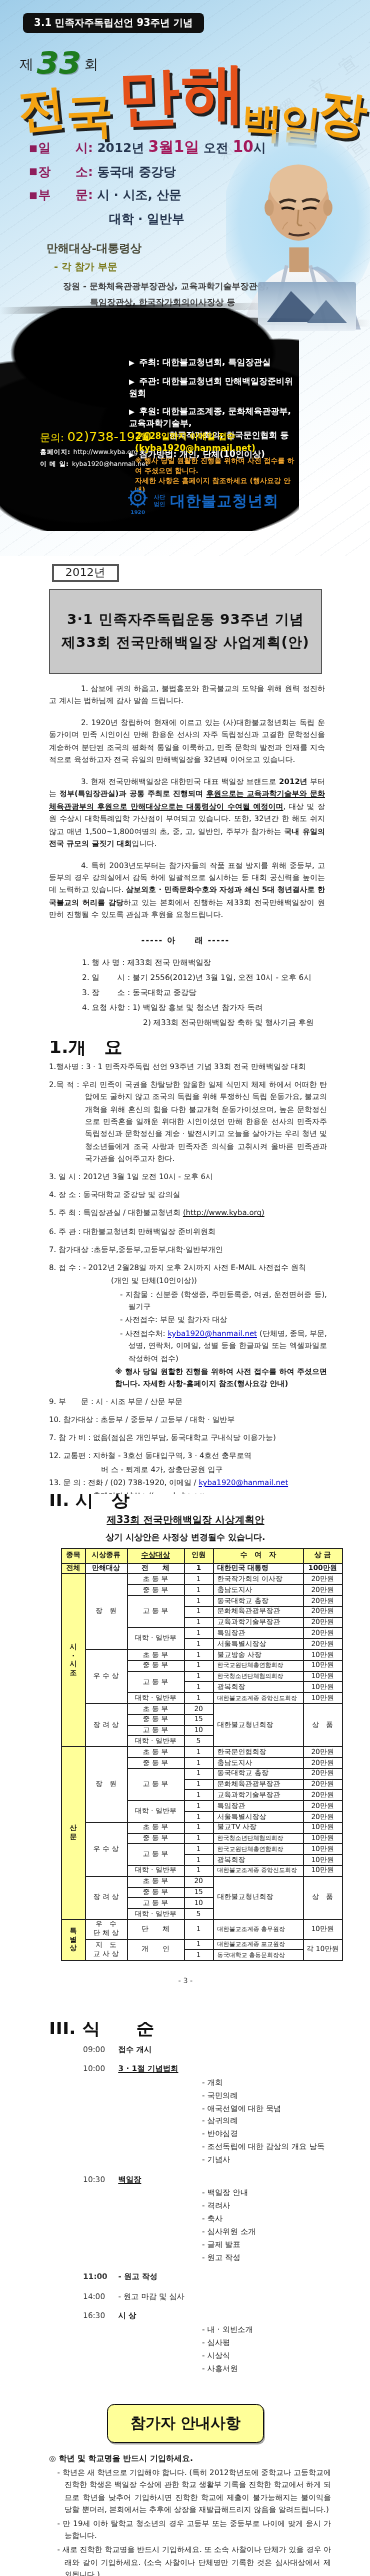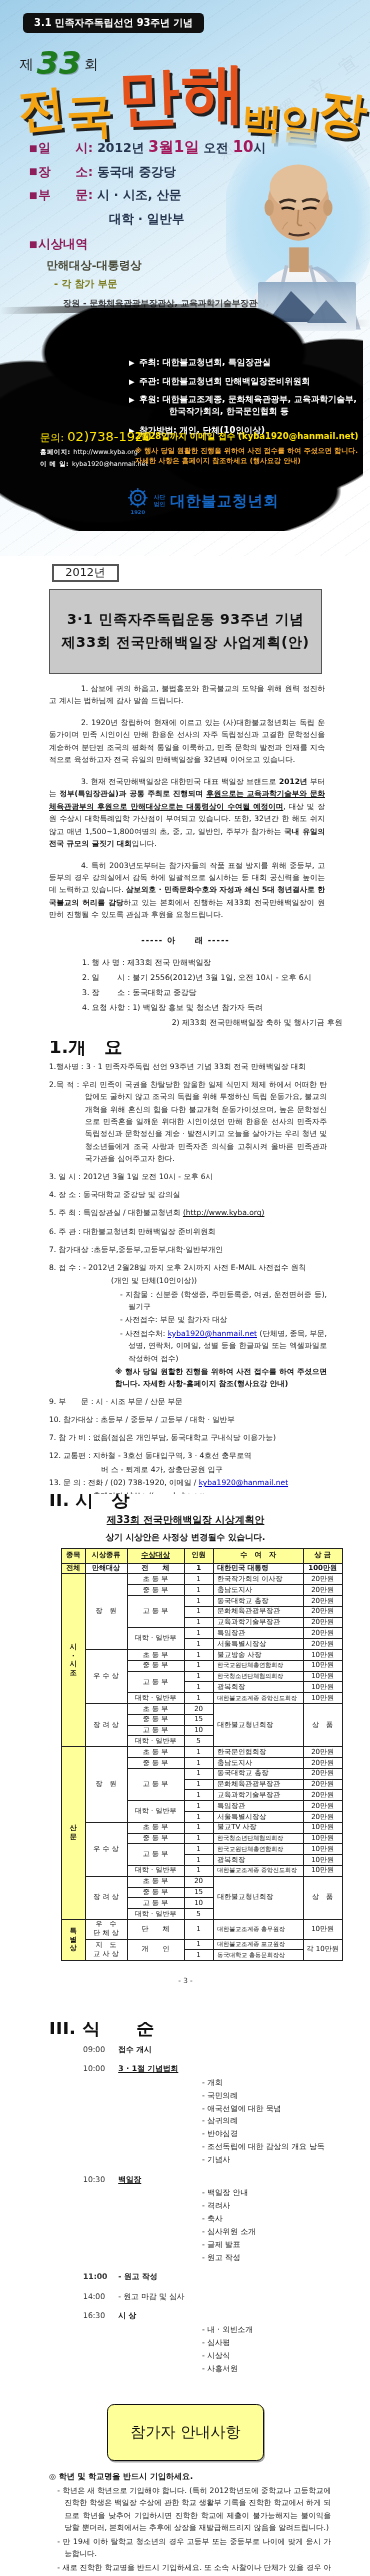--- a/index.html
+++ b/index.html
@@ -35,21 +35,21 @@
   .aw1{margin:5.2px 0 0 17.5px;font-size:11.3px;font-weight:bold;color:#4a4a38;}
   .aw2{margin:5.2px 0 0 25px;font-size:9.8px;font-weight:bold;color:#7d7d21;}
   .aw3{margin:6.2px 0 0 34px;font-size:8.5px;font-weight:bold;color:#3f3f3f;}
   .aw4{margin:4.1px 0 0 61px;font-size:8.5px;font-weight:bold;color:#3f3f3f;}
   .aw5{margin:6.2px 0 0 34px;font-size:9px;font-weight:bold;color:#3f3f3f;}
   .streak{position:absolute;height:7.2px;background:linear-gradient(to right,transparent,rgba(40,40,40,.5) 20%,rgba(10,10,10,.85) 50%,rgba(60,60,60,.35) 80%,transparent);}
   .mountain{position:absolute;top:282px;left:258px;width:98px;height:49px;border-radius:2.1px;opacity:.95;
             background:linear-gradient(180deg,#8fa9c4 0%,#b9cddd 45%,#e8eff5 100%);}
   .mountain:before{content:"";position:absolute;left:9.3px;top:9.3px;border-left:24px solid transparent;border-right:31px solid transparent;border-bottom:31px solid #41597a;}
   .mountain:after{content:"";position:absolute;left:49px;top:17.5px;border-left:19.6px solid transparent;border-right:21.6px solid transparent;border-bottom:23px solid #5d7796;}
-  .ink{position:absolute;top:308px;left:0;width:363px;height:223px;background:
+  .ink{position:absolute;top:308px;left:0;width:299px;height:223px;background:
     radial-gradient(ellipse 222px 98px at 48% 20%,#000 58%,transparent 60%),
     radial-gradient(ellipse 206px 118px at 74% 55%,#000 58%,transparent 60%),
     radial-gradient(ellipse 222px 129px at 28% 62%,#030303 58%,transparent 60%),
     radial-gradient(ellipse 155px 88px at 8% 45%,#0d0d0d 52%,transparent 55%),
     radial-gradient(ellipse 144px 67px at 94% 30%,#0a0a0a 52%,transparent 55%),
     radial-gradient(ellipse 258px 88px at 50% 82%,#000 60%,transparent 62%);}
   .hosts{position:absolute;left:129px;top:49px;color:#fff;font-size:8.5px;font-weight:bold;}
   .hosts .hrow{margin-bottom:6.7px;}
   .arrow{color:#fff;margin-right:4.6px;font-size:7.2px;}
   .hwrap{margin-left:40px;}
@@ -115,21 +115,21 @@
   .sch-entry{display:flex;margin-top:7.2px;}
   .sch-time{width:28px;color:#333;}
   .sch-title{margin-left:7.2px;}
   .sch-items{margin:1px 0 0 119px;line-height:12.4px;}
   .sch-items div{margin-bottom:0.5px;}
   .undl{text-decoration:underline;font-weight:bold;}
 
   
   #notes{top:2401px;height:389px;}
   .notebox{margin:3.1px auto 0;width:155px;background:#ffff99;border:1.3px solid #111;border-radius:7.2px;
-           text-align:center;font-size:15px;font-weight:normal;padding:21px 0;color:#111;box-shadow:1px 1.5px 0 rgba(0,0,0,.35);}
+           text-align:center;font-size:15px;font-weight:bold;padding:12px 0;color:#111;box-shadow:1px 1.5px 0 rgba(0,0,0,.35);}
   .ng{margin:10.3px 40px 0 49px;}
   .ng-h{font-weight:bold;font-size:8px;text-align:justify;line-height:12.4px;padding-left:11.3px;text-indent:-11.3px;}
   .ng-items div{margin-top:1.5px;padding-left:15.5px;text-indent:-7.2px;text-align:justify;line-height:12.4px;font-size:7.5px;}
 </style>
 </head>
 <body>
 
 <div id="page">
 
   <section id="poster">
@@ -189,21 +189,20 @@
     </div>
 
     <div class="pinfo">
       <div class="row"><span class="bullet">■</span><span class="ml">일　　시</span><span class="ml">: </span><span>2012년 </span><span class="em">3월1일</span><span> 오전 </span><span class="em">10</span><span>시</span></div>
       <div class="row"><span class="bullet">■</span><span class="ml">장　　소</span><span class="ml">: </span><span>동국대 중강당</span></div>
       <div class="row"><span class="bullet">■</span><span class="ml">부　　문</span><span class="ml">: </span><span>시 · 시조, 산문</span></div>
       <div class="row wrap2"><span>대학 · 일반부</span></div>
     </div>
 
     <div class="pawards">
-      <div class="hd"><span class="bullet">■</span><span>시상내역</span></div>
       <div class="aw1">만해대상-대통령상</div>
       <div class="aw2">- 각 참가 부문</div>
       <div class="aw3">장원 - 문화체육관광부장관상, 교육과학기술부장관상,</div>
       <div class="aw4">특임장관상, 한국작가회의이사장상 등</div>
       <div class="aw5">우수상, 장려상, 특별상</div>
     </div>
 
     <div class="streak" style="top:305px;left:0;width:268px;transform:rotate(-1deg);"></div>
     <div class="streak" style="top:317px;left:62px;width:309px;transform:rotate(1deg);"></div>
     <div class="mountain"></div>
@@ -263,21 +262,21 @@
     <p class="para ind"><span>1. 삼보에 귀의 하옵고, 불법홍포와 한국불교의 도약을 위해  원력 정진하고 계시는 법하님께 감사 말씀 드립니다.</span></p>
     <p class="para ind"><span>2.  1920년 창립하여 현재에 이르고 있는 (사)대한불교청년회는 독립 운동가이며 민족 시인이신 만해 한용운 선사의 자주 독립정신과 고결한 문학정신을 계승하여 분단된 조국의 평화적 통일을 이룩하고, 민족 문학의 발전과 인재를 지속적으로 육성하고자 전국 유일의 만해백일장을 32년째 이어오고 있습니다.</span></p>
     <p class="para ind"><span>3.  현재 전국만해백일장은 대한민국 대표 백일장 브랜드로 </span><span class="bold">2012년</span><span> 부터는 </span><span class="bold">정부(특임장관실)과 공통 주최로 진행되며 </span><span class="bu">후원으로는 교육과학기술부와 문화체육관광부의 후원으로 만해대상으로는 대통령상이 수여될 예정이며</span><span>, 대상 및 장원 수상시 대학특례입학 가산점이 부여되고 있습니다. 또한, 32년간 한 해도 쉬지 않고 매년 1,500~1,800여명의 초, 중, 고, 일반인, 주부가 참가하는 </span><span class="bold">국내 유일의 전국 규모의 글짓기 대회</span><span>입니다.</span></p>
     <p class="para ind"><span>4.  특히 2003년도부터는 참가자들의 작품 표절 방지를 위해 중등부, 고등부의 경우 강의실에서 감독 하에 일괄적으로 실시하는 등 대회 공신력을 높이는 데 노력하고 있습니다. </span><span class="bold">삼보외호 · 민족문화수호와 자성과 쇄신 5대 청년결사로 한국불교의 허리를 감당</span><span>하고 있는 본회에서 진행하는 제33회 전국만해백일장이 원만히 진행될 수 있도록 관심과 후원을 요청드립니다.</span></p>
     <div class="divider">----- 아　　래 -----</div>
     <div class="belowlist">
       <div>1.  행  사  명 : 제33회 전국 만해백일장</div>
       <div>2.  일　　 시 : 불기 2556(2012)년 3월 1일, 오전 10시 - 오후 6시</div>
       <div>3.  장　　 소 : 동국대학교 중강당</div>
       <div>4.  요청  사항 : 1) 백일장 홍보 및 청소년 참가자 독려</div>
-      <div style="margin-left:61px;text-align:center;">2) 제33회 전국만해백일장 축하 및 행사기금 후원</div>
+      <div style="margin-left:61px;">2) 제33회 전국만해백일장 축하 및 행사기금 후원</div>
     </div>
     <div class="account">* 계좌번호 :  국민은행(023-01-0550-334,  예금주-대한불교청년회)</div>
 
   </section>
 
   <section id="overview" class="docbody">
     <div class="sec-h">1.개　요</div>
     <div class="ov">
       <div class="ov-item">1.행사명 : 3 · 1 민족자주독립 선언 93주년 기념 33회 전국 만해백일장 대회</div>
       <div class="ov-item">2.목 적 : 우리 민족이 국권을 찬탈당한 암울한 일제 식민지 체제 하에서 어떠한 탄압에도 굴하지 않고 조국의 독립을 위해 투쟁하신 독립 운동가요, 불교의 개혁을 위해 혼신의 힘을 다한 불교개혁 운동가이셨으며, 높은 문학정신으로 민족혼을 일깨운 위대한 시인이셨던 만해 한용운 선사의 민족자주 독립정신과 문학정신을 계승 · 발전시키고 오늘을 살아가는 우리 청년 및 청소년들에게 조국 사랑과 민족자존 의식을 고취시켜 올바른 민족관과 국가관을 심어주고자 한다.</div>

